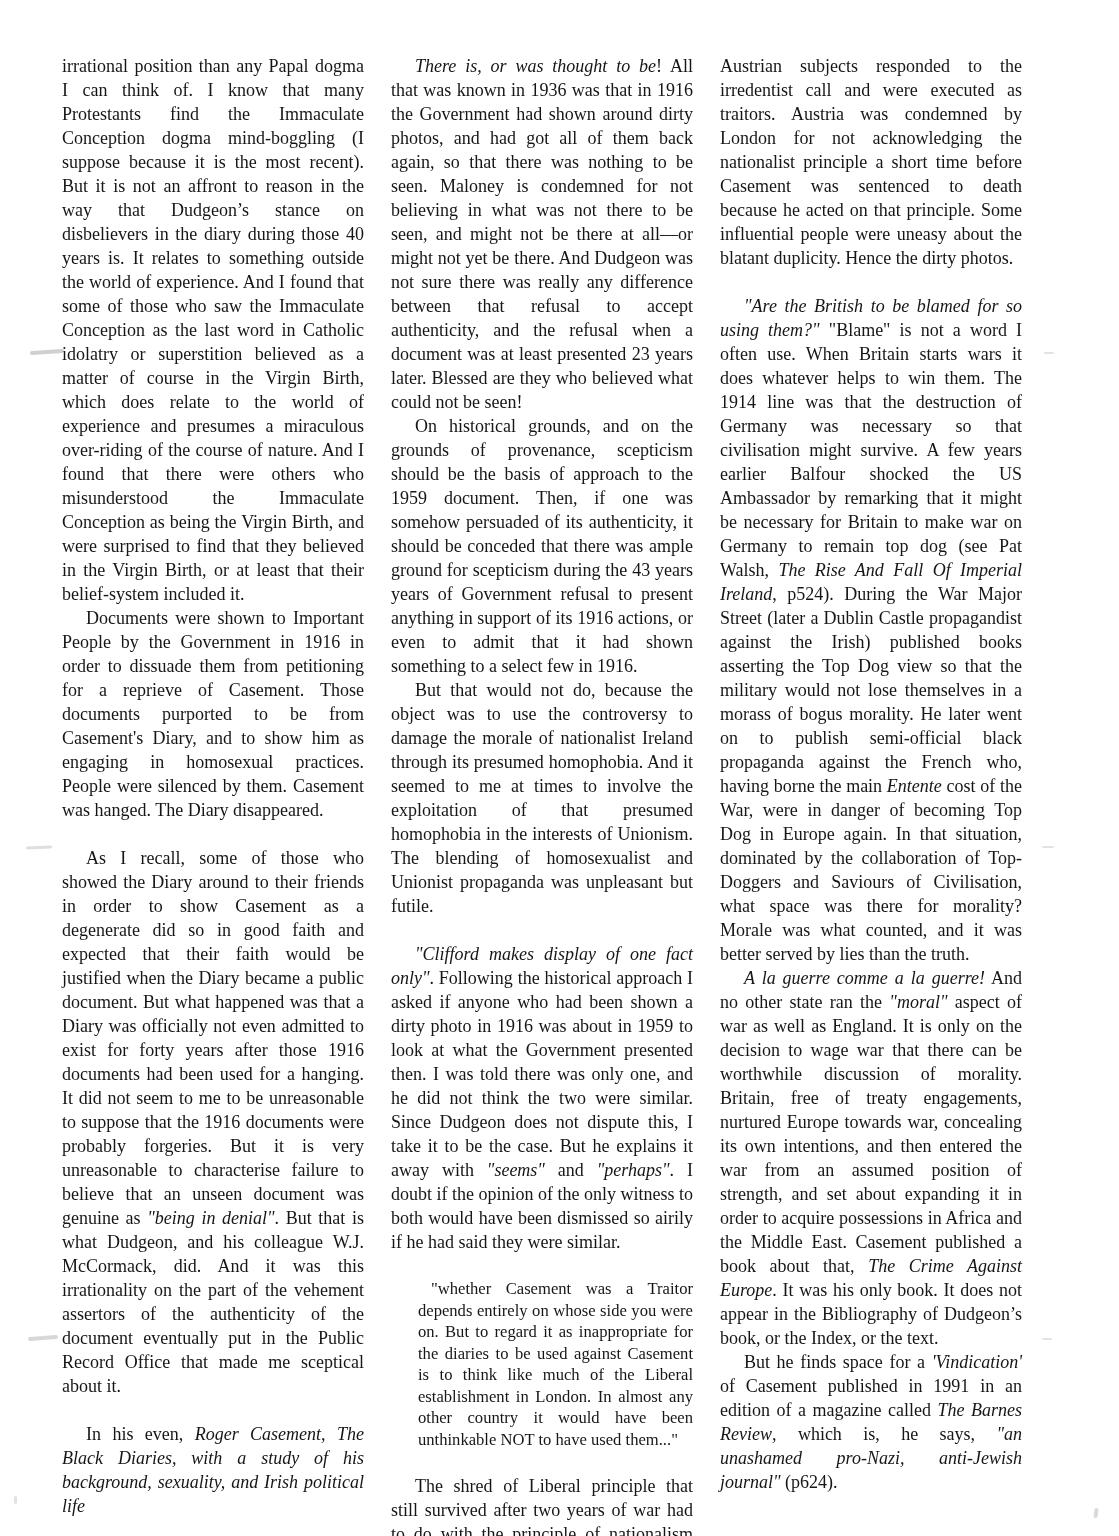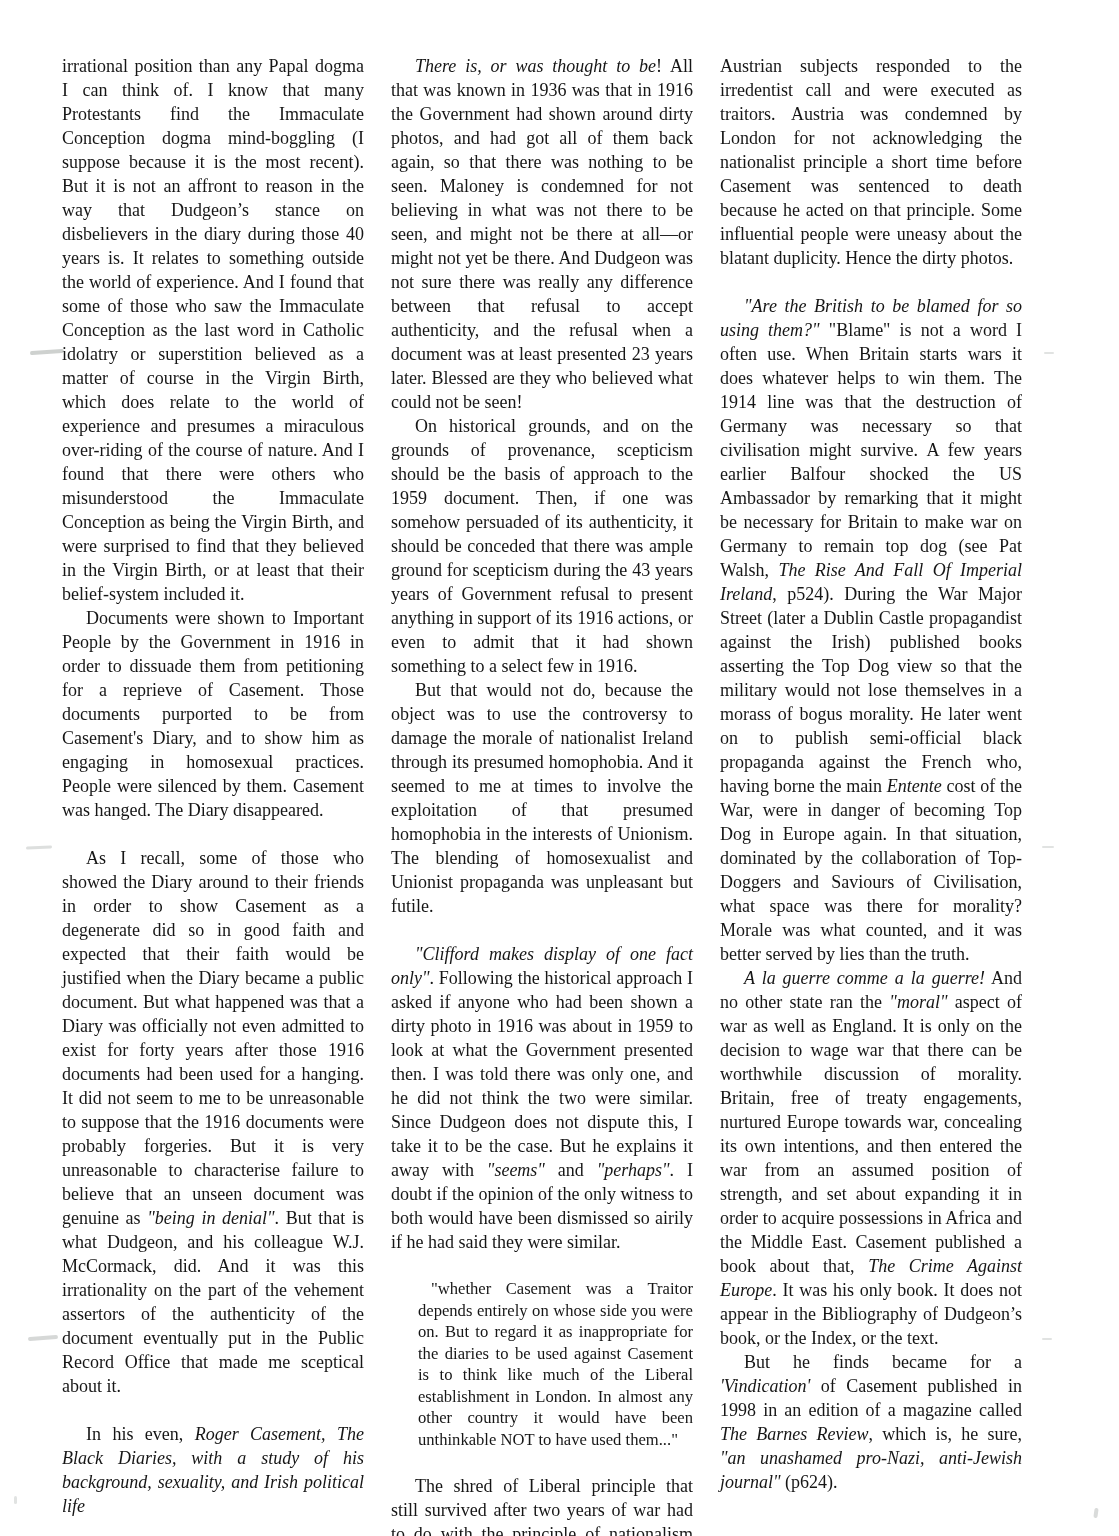--- a/index.html
+++ b/index.html
@@ -63,21 +63,21 @@
       <p class="body indent"><span>On historical grounds, and on the grounds of provenance, scepticism should be the basis of approach to the 1959 document.  Then, if one was somehow persuaded of its authenticity, it should be conceded that there was ample ground for scepticism during the 43 years years of Government refusal to present anything in support of its 1916 actions, or even to admit that it had shown something to a select few in 1916.</span></p>
       <p class="body indent"><span>But that would not do, because the object was to use the controversy to damage the morale of nationalist Ireland through its presumed homophobia.  And it seemed to me at times to involve the exploitation of that presumed homophobia in the interests of Unionism.  The blending of homosexualist and Unionist propaganda was unpleasant but futile.</span></p>
       <p class="body indent sp"><span class="it">"Clifford makes display of one fact only"</span><span>.  Following the historical approach I asked if anyone who had been shown a dirty photo in 1916 was about in 1959 to look at what the Government presented then.  I was told there was only one, and he did not think the two were similar.  Since Dudgeon does not dispute this, I take it to be the case.  But he explains it away with </span><span class="it">"seems"</span><span> and </span><span class="it">"perhaps"</span><span>.  I doubt if the opinion of the only witness to both would have been dismissed so airily if he had said they were similar.</span></p>
       <p class="quote sp"><span>"whether Casement was a Traitor depends entirely on whose side you were on.  But to regard it as inappropriate for the diaries to be used against Casement is to think like much of the Liberal establishment in London.  In almost any other country it would have been unthinkable NOT to have used them..."</span></p>
       <p class="body indent sp"><span>The shred of Liberal principle that still survived after two years of war had to do with the principle of nationalism that Whitehall declared one of its reasons for making war, the other being democracy. Italy was drawn into the War by an appeal to its irredentist expansionism (of which Mussolini was a propagandist).  Some</span></p>
     </div>
   <div class="col">
       <p class="body"><span>Austrian subjects responded to the irredentist call and were executed as traitors.  Austria was condemned by London for not acknowledging the nationalist principle a short time before Casement was sentenced to death because he acted on that principle. Some influential people were uneasy about the blatant duplicity.  Hence the dirty photos.</span></p>
       <p class="body indent sp"><span class="it">"Are the British to be blamed for so using them?"</span><span>  "Blame" is not a word I often use. When Britain starts wars it does whatever helps to win them.  The 1914 line was that the destruction of Germany was necessary so that civilisation might survive.  A few years earlier Balfour shocked the US Ambassador by remarking that it might be necessary for Britain to make war on Germany to remain top dog (see Pat Walsh, </span><span class="it">The Rise And Fall Of Imperial Ireland</span><span>, p524).  During the War Major Street (later a Dublin Castle propagandist against the Irish) published books asserting the Top Dog view so that the military would not lose themselves in a morass of bogus morality.  He later went on to publish semi-official black propaganda against the French who, having borne the main </span><span class="it">Entente</span><span> cost of the War, were in danger of becoming Top Dog in Europe again.  In that situation, dominated by the collaboration of Top-Doggers and Saviours of Civilisation, what space was there for morality?  Morale was what counted, and it was better served by lies than the truth.</span></p>
       <p class="body indent"><span class="it">A la guerre comme a la guerre!</span><span>  And no other state ran the </span><span class="it">"moral"</span><span> aspect of war as well as England.  It is only on the decision to wage war that there can be worthwhile discussion of morality.  Britain, free of treaty engagements, nurtured Europe towards war, concealing its own intentions, and then entered the war from an assumed position of strength, and set about expanding it in order to acquire possessions in Africa and the Middle East. Casement published a book about that, </span><span class="it">The Crime Against Europe</span><span>.  It was his only book.  It does not appear in the Bibliography of Dudgeon’s book, or the Index, or the text.</span></p>
-      <p class="body indent"><span>But he finds became for a </span><span class="it">'Vindication'</span><span> of Casement published in 1998 in an edition of a magazine called </span><span class="it">The Barnes Review</span><span>, which is, he sure, </span><span class="it">"an unashamed pro-Nazi, anti-Jewish journal"</span><span>  (p624).</span></p>
+      <p class="body indent"><span>But he finds space for a </span><span class="it">'Vindication'</span><span> of Casement published in 1991 in an edition of a magazine called </span><span class="it">The Barnes Review</span><span>, which is, he says, </span><span class="it">"an unashamed pro-Nazi, anti-Jewish journal"</span><span>  (p624).</span></p>
     </div>
 </div>
 
 <div class="page-number">11</div>
 
 <div class="artifact a-squiggle1"></div>
 <div class="artifact a-dots1"></div>
 <div class="artifact a-squiggle2"></div>
 <div class="artifact a-dots2"></div>
 <div class="artifact a-squiggle3"></div>

